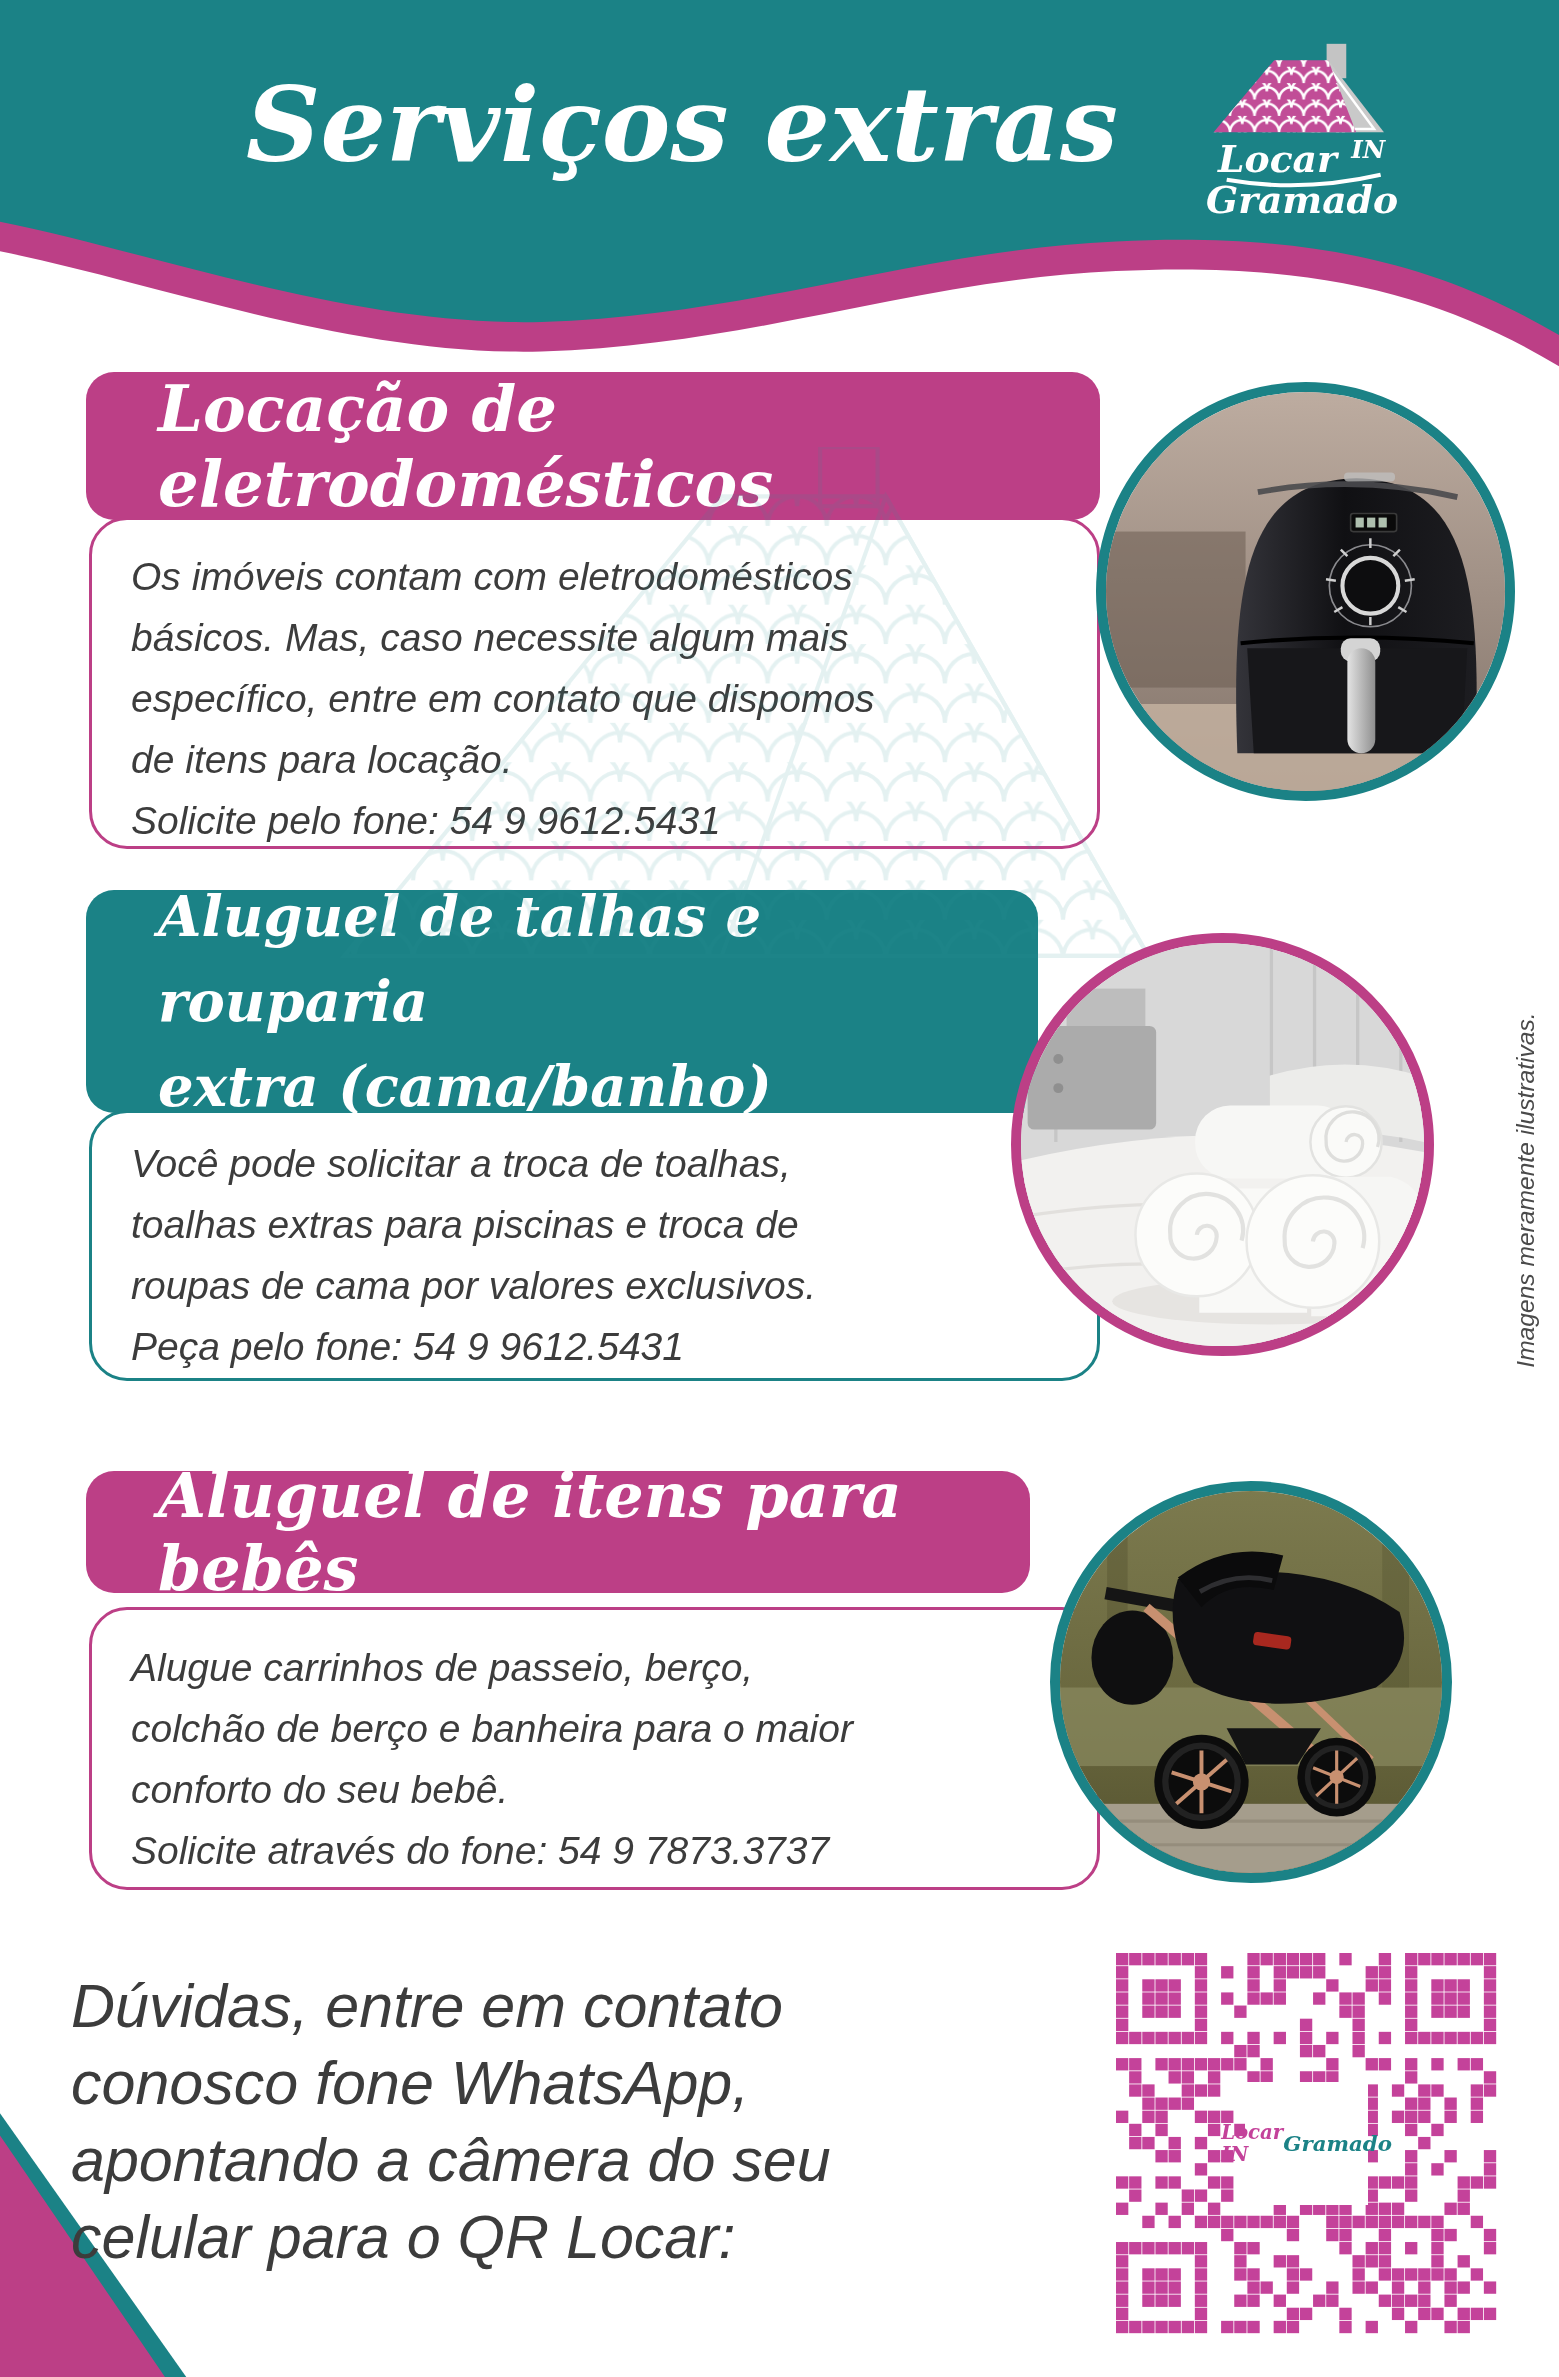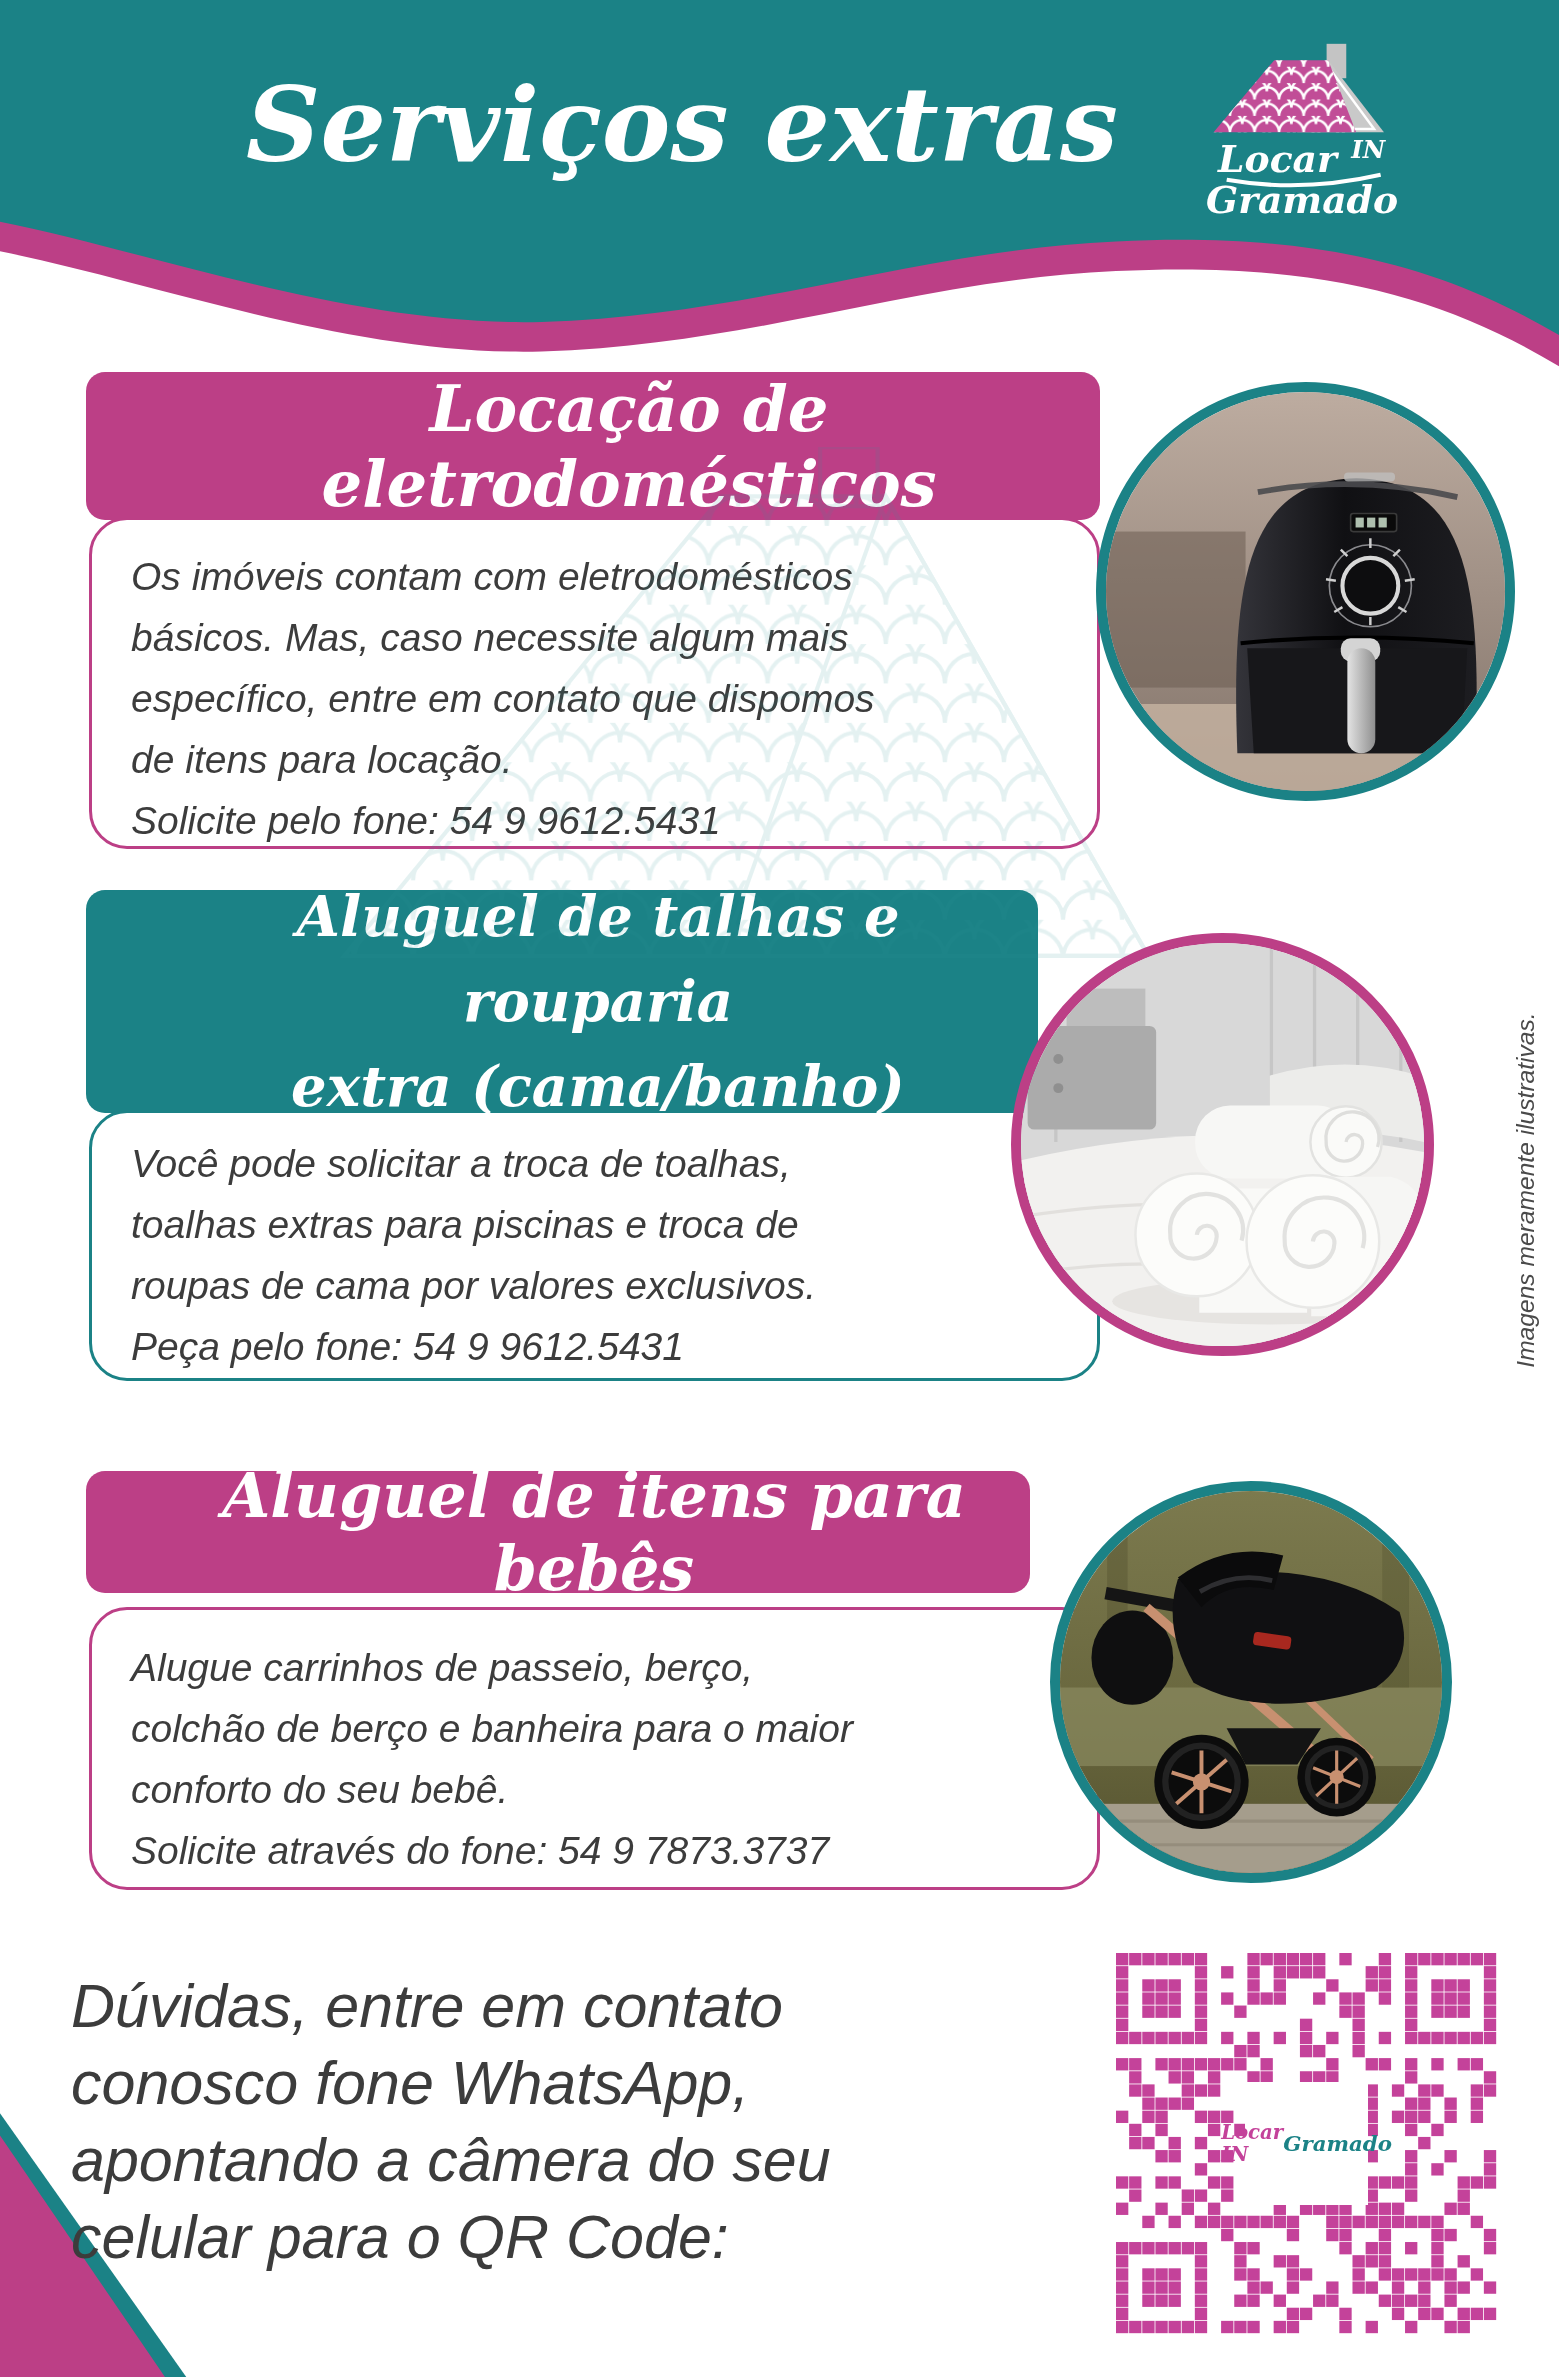--- a/index.html
+++ b/index.html
@@ -9,22 +9,22 @@
   .fill-pink{fill:var(--pink);}
   .abs{position:absolute;}
   
   .header-wave{left:0;top:0;width:1559px;height:386px;z-index:0;}
   .page-title{left:246px;top:64px;width:936px;text-align:left;color:#fff;
       font-family:"DejaVu Serif",serif;font-style:italic;font-weight:700;font-size:103px;z-index:2;}
   .logo{left:1205px;top:34px;width:217px;height:190px;z-index:2;}
   
   .watermark{left:295px;top:447px;width:919px;height:788px;opacity:.12;z-index:3;pointer-events:none;}
   
-  .banner{border-radius:19px;color:#fff;z-index:1;display:flex;flex-direction:column;justify-content:center;
-      font-family:"DejaVu Serif",serif;font-style:italic;font-weight:700;padding-left:72px;box-sizing:border-box;text-align:center;}
+  .banner{border-radius:28px;color:#fff;z-index:1;display:flex;flex-direction:column;justify-content:center;
+      font-family:"DejaVu Serif",serif;font-style:italic;font-weight:700;padding-left:72px;box-sizing:border-box;}
   .banner.pink{background:var(--pink);}
   .banner.teal{background:var(--teal);}
   .cardbox{background:#fff;border-radius:38px;box-sizing:border-box;z-index:0;}
   .cardbox.pink{border:3.3px solid var(--pink);}
   .cardbox.teal{border:3.3px solid var(--teal);}
   .cardtext{z-index:2;font-style:italic;color:var(--ink);font-size:39px;line-height:61px;white-space:nowrap;}
   .circle{border-radius:50%;overflow:hidden;z-index:4;box-sizing:border-box;}
   .circle.ring-teal{border:10.7px solid var(--teal);}
   .circle.ring-pink{border:10.7px solid var(--pink);}
   .circle svg{display:block;width:100%;height:100%;}
@@ -238,21 +238,21 @@
           </g>
         <circle cx="352" cy="364" r="9" fill="#c89070"></circle>
       </svg>
     </div>
   </section>
 
   <div class="abs contact">
     <div>Dúvidas, entre em contato</div>
     <div>conosco fone WhatsApp,</div>
     <div>apontando a câmera do seu</div>
-    <div>celular para o QR Code:</div>
+    <div>celular para o QR Locar:</div>
   </div>
 
   <div class="abs qr">
     <div id="qr-svg" style="position:absolute;inset:0;"><svg viewBox="0 0 464 464" width="100%" height="100%">
           <rect x="0" y="0" width="15" height="15" fill="#C4429A"></rect>
           <rect x="16" y="0" width="15" height="15" fill="#C4429A"></rect>
           <rect x="32" y="0" width="15" height="15" fill="#C4429A"></rect>
           <rect x="48" y="0" width="15" height="15" fill="#C4429A"></rect>
           <rect x="64" y="0" width="15" height="15" fill="#C4429A"></rect>
           <rect x="80" y="0" width="15" height="15" fill="#C4429A"></rect>

